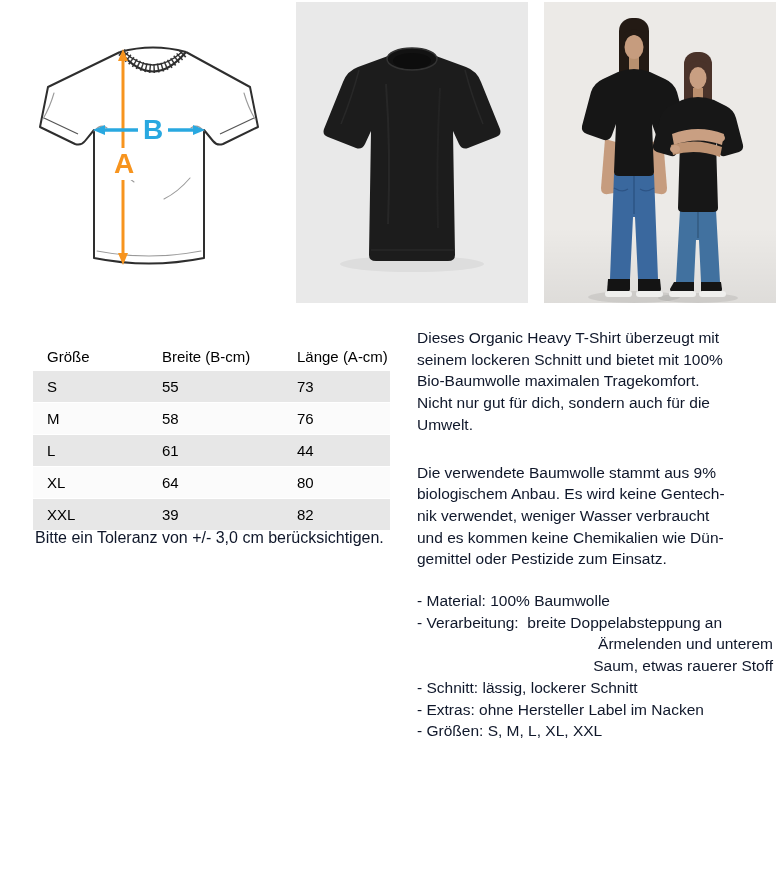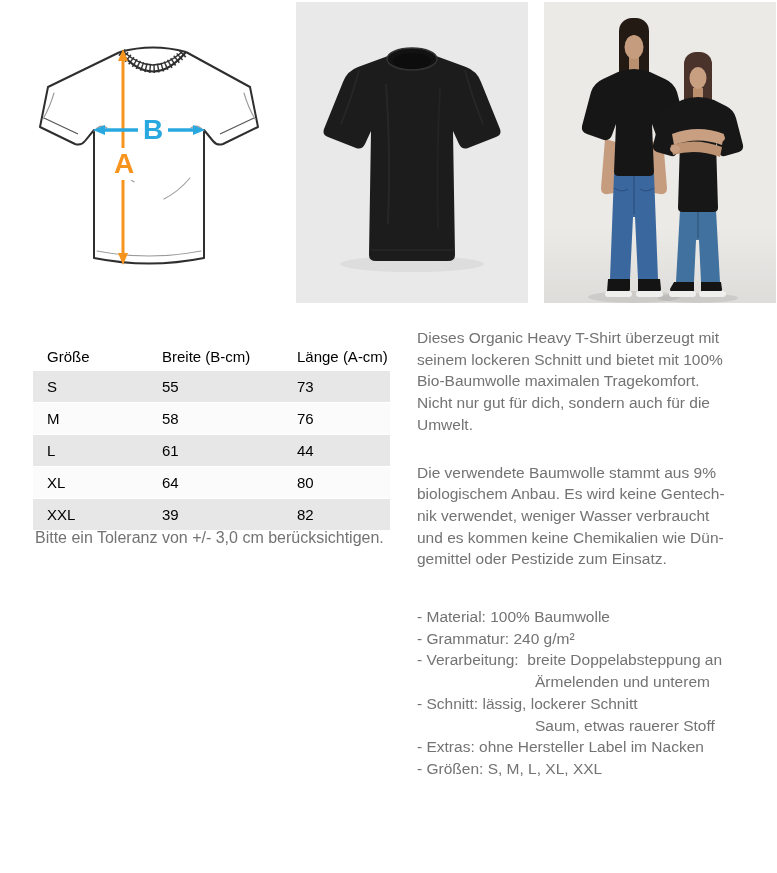--- a/index.html
+++ b/index.html
@@ -18,30 +18,30 @@
   
   .size-table-wrap{position:absolute;left:33px;top:341px;width:357px;}
   table.size-table{border-collapse:collapse;width:357px;font-size:15px;color:#000000;}
   table.size-table th{font-weight:400;text-align:left;height:28px;padding-left:14px;background:#ffffff;}
   table.size-table td{height:29px;padding-left:14px;border-bottom:1px solid #ffffff;}
   table.size-table tr.odd td{background:#e7e7e7;}
   table.size-table tr.even td{background:#fbfbfb;}
   .col-size{width:115px;}.col-width{width:135px;}.col-length{width:107px;}
 
   
-  .tolerance{position:absolute;left:35px;top:529px;font-size:16px;color:#737373;}
+  .tolerance{position:absolute;left:35px;top:529px;font-size:16px;color:#0f172a;}
 
   
   .description{position:absolute;left:417px;top:327px;width:356px;
-    font-size:15.5px;line-height:21.7px;color:#737373;}
+    font-size:15.5px;line-height:21.7px;color:#0f172a;}
   .description p{margin:0 0 0 0;white-space:pre-line;}
   .description p.p2{margin-top:26px;}
-  .spec-list{margin-top:36px;}
+  .spec-list{margin-top:20px;}
   .spec-line{white-space:pre-wrap;}
-  .spec-line.indent{padding-left:118px;}
+  .spec-line.indent{padding-left:118px;text-align:right;}
 
   
   .outline{fill:#ffffff;stroke:#2e2e2e;stroke-width:2;stroke-linejoin:round;}
   .thinline{fill:none;stroke:#555555;stroke-width:1.2;}
   .wrinkle{fill:none;stroke:#9a9a9a;stroke-width:1.1;stroke-linecap:round;}
   .arrow-a{stroke:#F7941E;stroke-width:3;}
   .arrow-b{stroke:#29A8E0;stroke-width:3.6;}
   .dim-label{font-family:"Liberation Sans","DejaVu Sans",sans-serif;font-weight:bold;font-size:28px;text-anchor:middle;}
 </style>
 </head>
@@ -198,21 +198,20 @@
 Bio-Baumwolle maximalen Tragekomfort.
 Nicht nur gut für dich, sondern auch für die
 Umwelt.</p>
   <p class="p2">Die verwendete Baumwolle stammt aus 9%
 biologischem Anbau. Es wird keine Gentech-
 nik verwendet, weniger Wasser verbraucht
 und es kommen keine Chemikalien wie Dün-
 gemittel oder Pestizide zum Einsatz.</p>
   <div class="spec-list">
     <div class="spec-line">- Material: 100% Baumwolle</div>
-    <div class="spec-line">- Grammatur: 240 g/m²</div>
     <div class="spec-line">- Verarbeitung:  breite Doppelabsteppung an</div>
     <div class="spec-line indent">Ärmelenden und unterem</div>
+    <div class="spec-line indent">Saum, etwas rauerer Stoff</div>
     <div class="spec-line">- Schnitt: lässig, lockerer Schnitt</div>
-    <div class="spec-line indent">Saum, etwas rauerer Stoff</div>
     <div class="spec-line">- Extras: ohne Hersteller Label im Nacken</div>
     <div class="spec-line">- Größen: S, M, L, XL, XXL</div>
   </div>
 </div>
 
 </body></html>

